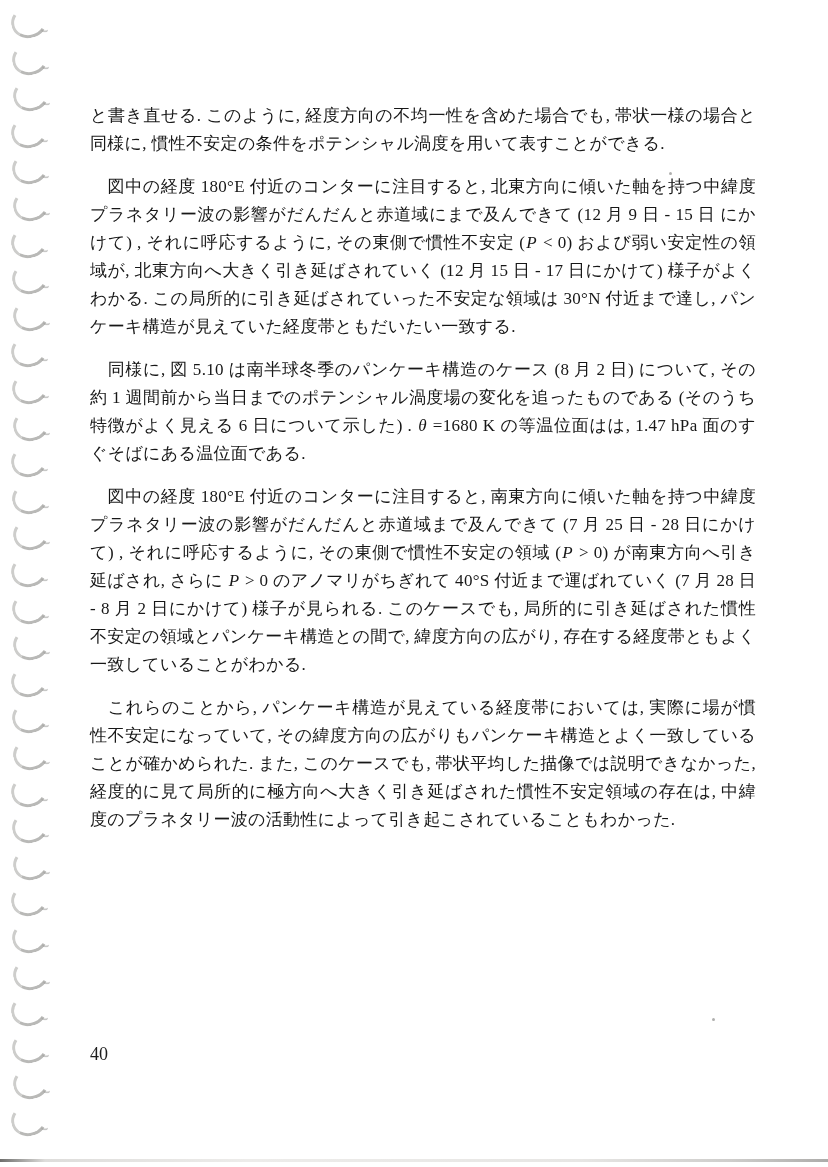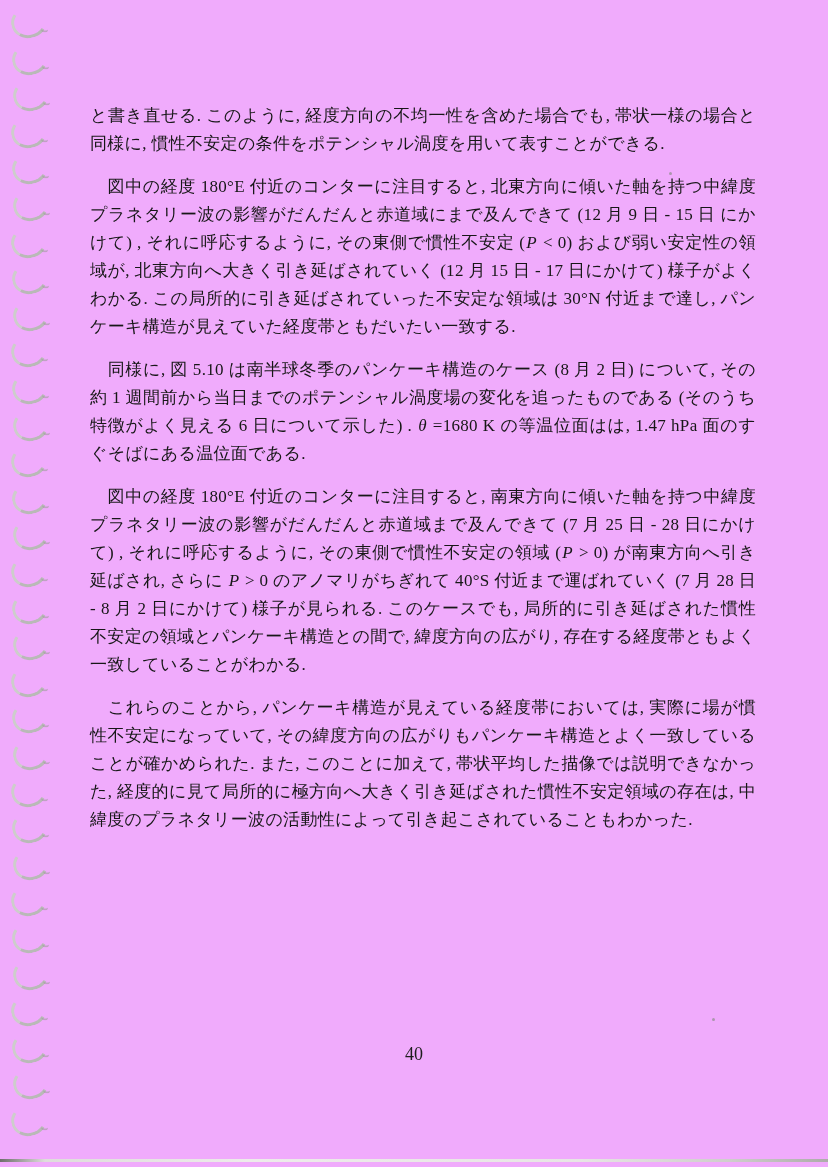--- a/index.html
+++ b/index.html
@@ -40,21 +40,21 @@
     letter-spacing:.3px;
     text-align:justify;
     text-justify:inter-character;
   }
   .para{margin:0 0 15px 0;}
   .para i{font-style:italic;padding:0 1px;}
   
   .page-number{
     position:absolute;
     top:1044px;left:90px;width:648px;
-    text-align:center;
+    text-align:left;
     font-size:18px;
     color:#1d1d1d;
   }
   
   .bottom-edge{
     position:absolute;left:0;top:1159px;
     width:828px;height:3px;
     background:linear-gradient(90deg,
       #6e6e6c 0px,#9a9a98 18px,#dedddb 45px,
       #edecea 30%,#e7e6e4 70%,
@@ -62,21 +62,21 @@
   }
   
   .speck{
     position:absolute;width:3px;height:3px;
     background:#8d8d8b;border-radius:50%;opacity:.7;
   }
 </style>
 </head>
 <body>
 
-<div class="page" style="background: #f0abfc; color: rgb(23, 23, 23);">
+<div class="page" style="background: #ffffff; color: rgb(23, 23, 23);">
   <div class="holes" id="holes">
       <div class="hole" style="top: 6px; left: 11px;"></div>
       <div class="hole" style="top: 42.6px; left: 12px;"></div>
       <div class="hole" style="top: 79.2px; left: 13px;"></div>
       <div class="hole" style="top: 115.8px; left: 11px;"></div>
       <div class="hole" style="top: 152.4px; left: 12px;"></div>
       <div class="hole" style="top: 189px; left: 13px;"></div>
       <div class="hole" style="top: 225.6px; left: 11px;"></div>
       <div class="hole" style="top: 262.2px; left: 12px;"></div>
       <div class="hole" style="top: 298.8px; left: 13px;"></div>
@@ -101,19 +101,19 @@
       <div class="hole" style="top: 994.2px; left: 11px;"></div>
       <div class="hole" style="top: 1030.8px; left: 12px;"></div>
       <div class="hole" style="top: 1067.4px; left: 13px;"></div>
       <div class="hole" style="top: 1104px; left: 11px;"></div>
     </div>
   <main class="body-text" id="doc">
       <p class="para"><span>と書き直せる. このように, 経度方向の不均一性を含めた場合でも, 帯状一様の場合と同様に, 慣性不安定の条件をポテンシャル渦度を用いて表すことができる.</span></p>
       <p class="para"><span>　図中の経度 180°E 付近のコンターに注目すると, 北東方向に傾いた軸を持つ中緯度プラネタリー波の影響がだんだんと赤道域にまで及んできて (12 月 9 日 - 15 日 にかけて) , それに呼応するように, その東側で慣性不安定 (</span><i>P</i><span> &lt; 0) および弱い安定性の領域が, 北東方向へ大きく引き延ばされていく (12 月 15 日 - 17 日にかけて) 様子がよくわかる. この局所的に引き延ばされていった不安定な領域は 30°N 付近まで達し, パンケーキ構造が見えていた経度帯ともだいたい一致する.</span></p>
       <p class="para"><span>　同様に, 図 5.10 は南半球冬季のパンケーキ構造のケース (8 月 2 日) について, その約 1 週間前から当日までのポテンシャル渦度場の変化を追ったものである (そのうち特徴がよく見える 6 日について示した) . </span><i>θ</i><span> =1680 K の等温位面はは, 1.47 hPa 面のすぐそばにある温位面である.</span></p>
       <p class="para"><span>　図中の経度 180°E 付近のコンターに注目すると, 南東方向に傾いた軸を持つ中緯度プラネタリー波の影響がだんだんと赤道域まで及んできて (7 月 25 日 - 28 日にかけて) , それに呼応するように, その東側で慣性不安定の領域 (</span><i>P</i><span> &gt; 0) が南東方向へ引き延ばされ, さらに </span><i>P</i><span> &gt; 0 のアノマリがちぎれて 40°S 付近まで運ばれていく (7 月 28 日 - 8 月 2 日にかけて) 様子が見られる. このケースでも, 局所的に引き延ばされた慣性不安定の領域とパンケーキ構造との間で, 緯度方向の広がり, 存在する経度帯ともよく一致していることがわかる.</span></p>
-      <p class="para"><span>　これらのことから, パンケーキ構造が見えている経度帯においては, 実際に場が慣性不安定になっていて, その緯度方向の広がりもパンケーキ構造とよく一致していることが確かめられた. また, このことに加えて, 帯状平均した描像では説明できなかった, 経度的に見て局所的に極方向へ大きく引き延ばされた慣性不安定領域の存在は, 中緯度のプラネタリー波の活動性によって引き起こされていることもわかった.</span></p>
+      <p class="para"><span>　これらのことから, パンケーキ構造が見えている経度帯においては, 実際に場が慣性不安定になっていて, その緯度方向の広がりもパンケーキ構造とよく一致していることが確かめられた. また, このケースでも, 帯状平均した描像では説明できなかった, 経度的に見て局所的に極方向へ大きく引き延ばされた慣性不安定領域の存在は, 中緯度のプラネタリー波の活動性によって引き起こされていることもわかった.</span></p>
     </main>
   <footer class="page-number">40</footer>
   <span class="speck" style="left:669px;top:172px;"></span>
   <span class="speck" style="left:712px;top:1018px;"></span>
   <div class="bottom-edge"></div>
 </div>
 
 </body></html>

